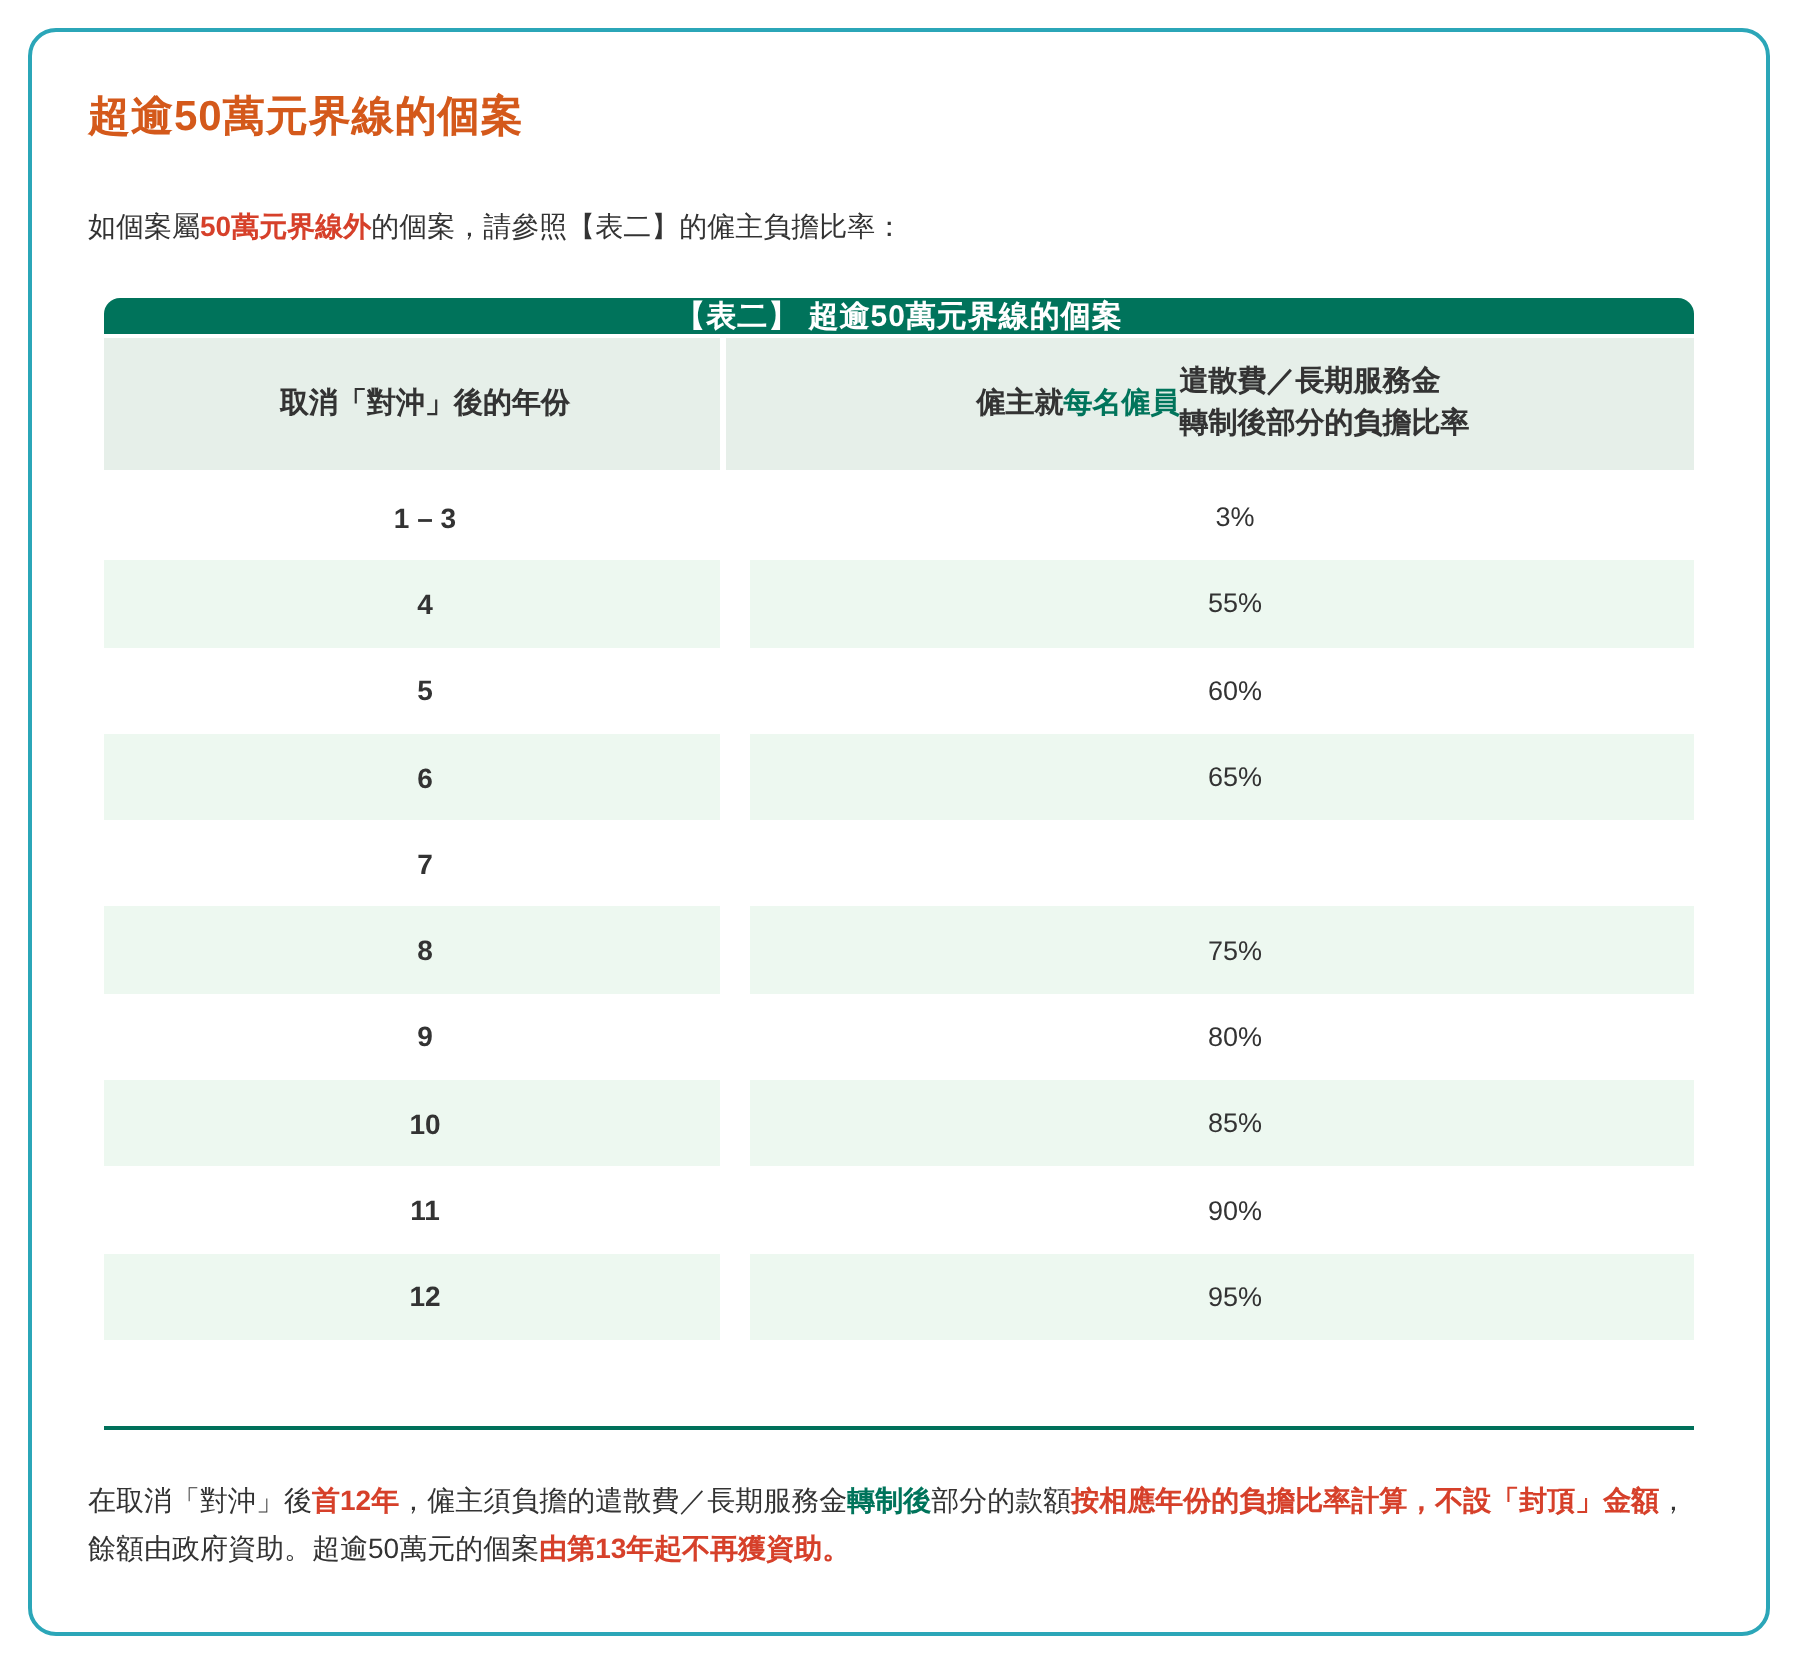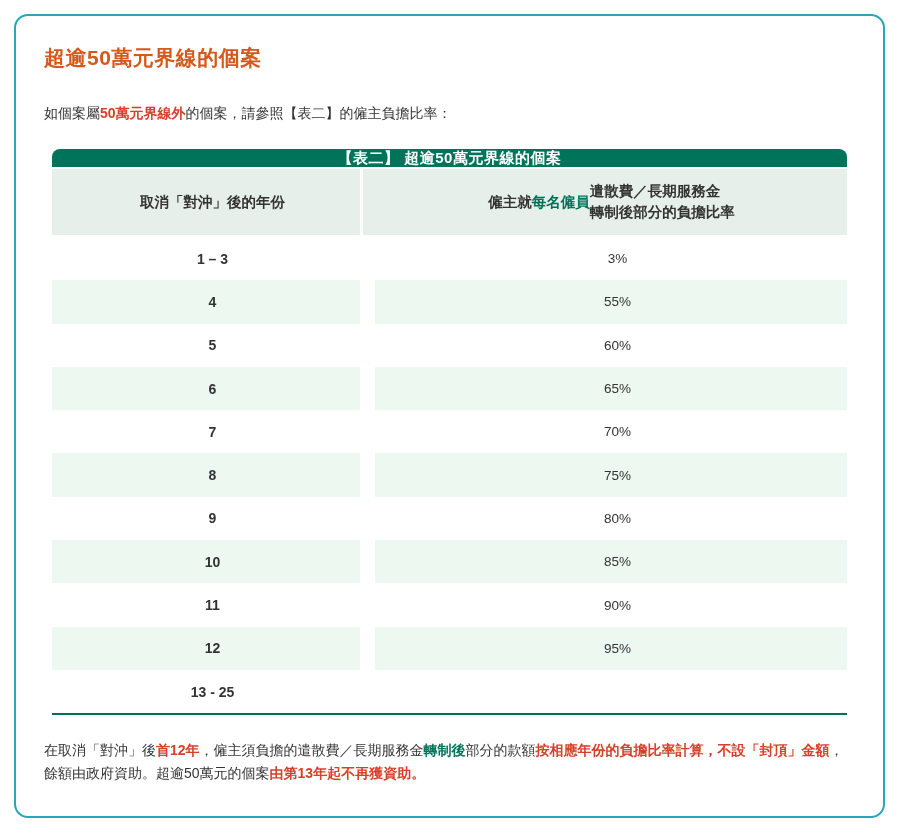--- a/index.html
+++ b/index.html
@@ -126,21 +126,20 @@
         <div class="trow">
           <div class="cell c1">5</div>
           <div class="cell c2">60%</div>
         </div>
         <div class="trow alt">
           <div class="cell c1">6</div>
           <div class="cell c2">65%</div>
         </div>
         <div class="trow">
           <div class="cell c1">7</div>
-          <div class="cell c2">70%</div>
         </div>
         <div class="trow alt">
           <div class="cell c1">8</div>
           <div class="cell c2">75%</div>
         </div>
         <div class="trow">
           <div class="cell c1">9</div>
           <div class="cell c2">80%</div>
         </div>
         <div class="trow alt">
@@ -149,21 +148,20 @@
         </div>
         <div class="trow">
           <div class="cell c1">11</div>
           <div class="cell c2">90%</div>
         </div>
         <div class="trow alt">
           <div class="cell c1">12</div>
           <div class="cell c2">95%</div>
         </div>
         <div class="trow">
-          <div class="cell c1">13 - 25</div>
         </div>
       </div>
 
   </div>
 
   <p class="footnote"><span>在取消「對沖」後</span><span class="seg-red">首12年</span><span>，僱主須負擔的遣散費／長期服務金</span><span class="seg-green">轉制後</span><span>部分的款額</span><span class="seg-red">按相應年份的負擔比率計算，不設「封頂」金額</span><span>，餘額由政府資助。超逾50萬元的個案</span><span class="seg-red">由第13年起不再獲資助。</span></p>
 
 </div>
 
 </body></html>

